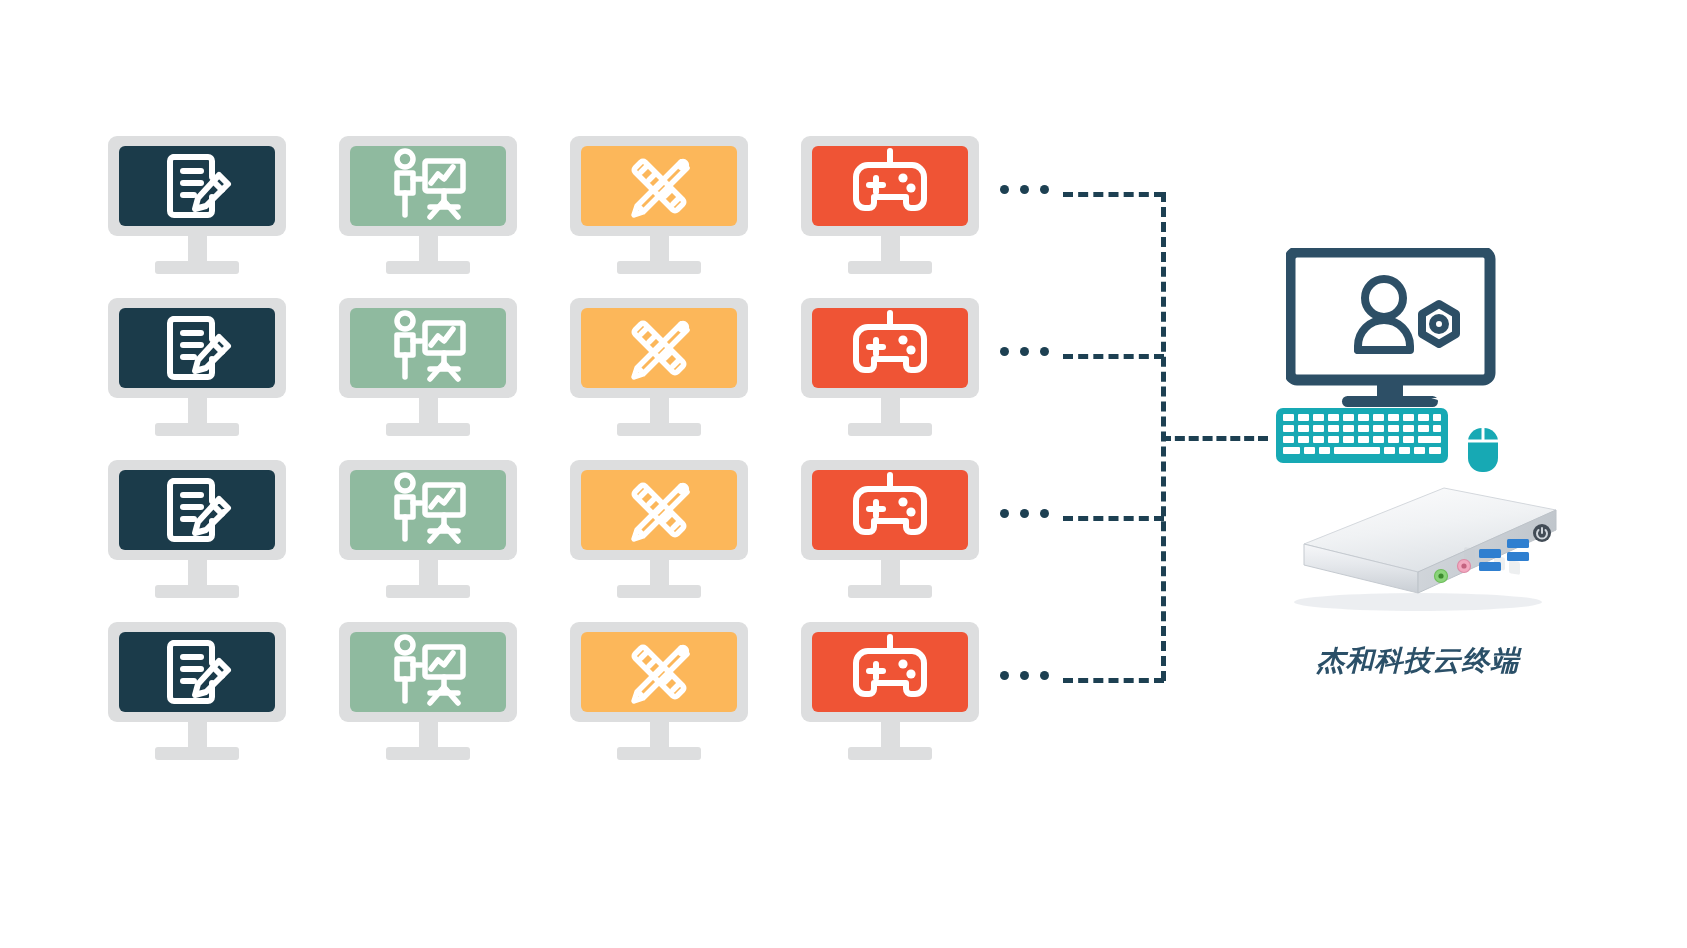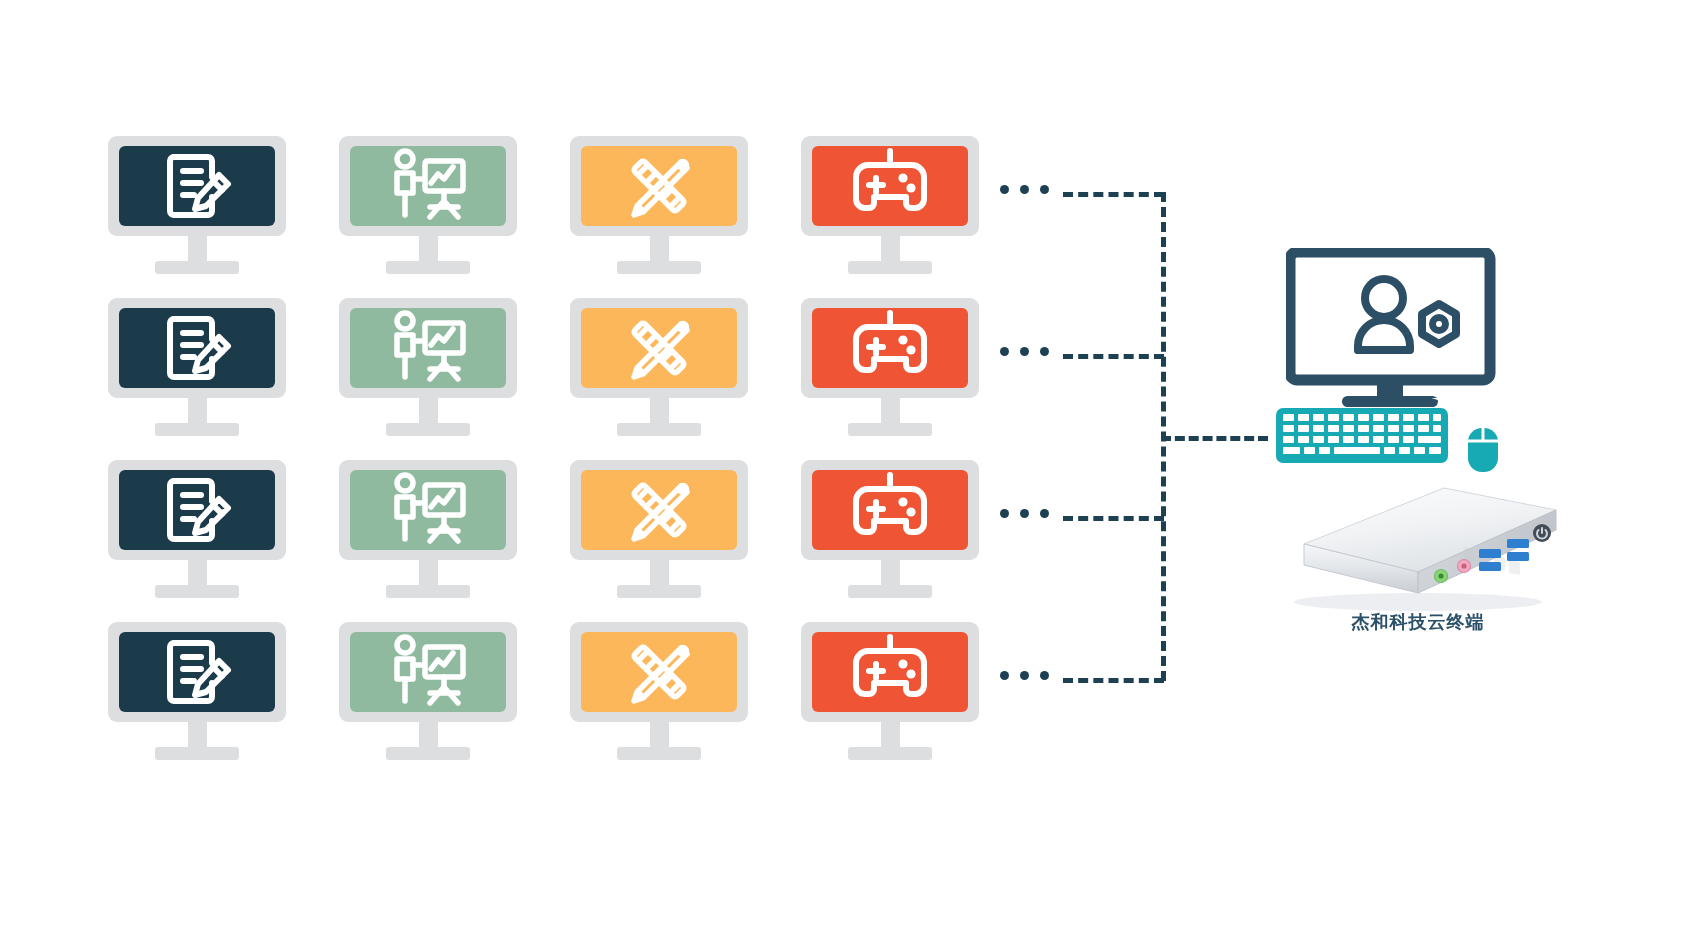--- a/index.html
+++ b/index.html
@@ -94,28 +94,29 @@
     width: 300px;
     height: 460px;
   }
   .server-monitor { position: absolute; left: 18px; top: 0; }
   .keyboard-mouse { position: absolute; left: 8px; top: 150px; }
   .minipc { position: absolute; left: 0px; top: 232px; }
 
   .server-label {
     position: absolute;
     left: 0;
-    top: 362px;
+    top: 394px;
     width: 300px;
     text-align: center;
-    font-size: 18px;
+    font-size: 28px;
     font-weight: bold;
     color: #2b5068;
     letter-spacing: 1px;
     white-space: nowrap;
+    font-style: italic;
   }
 </style>
 </head>
 <body>
 
 <div id="stage">
 
   <div id="clients-layer">
       <div class="client" style="left: 108px; top: 136px;">
         <div class="client-bezel">

